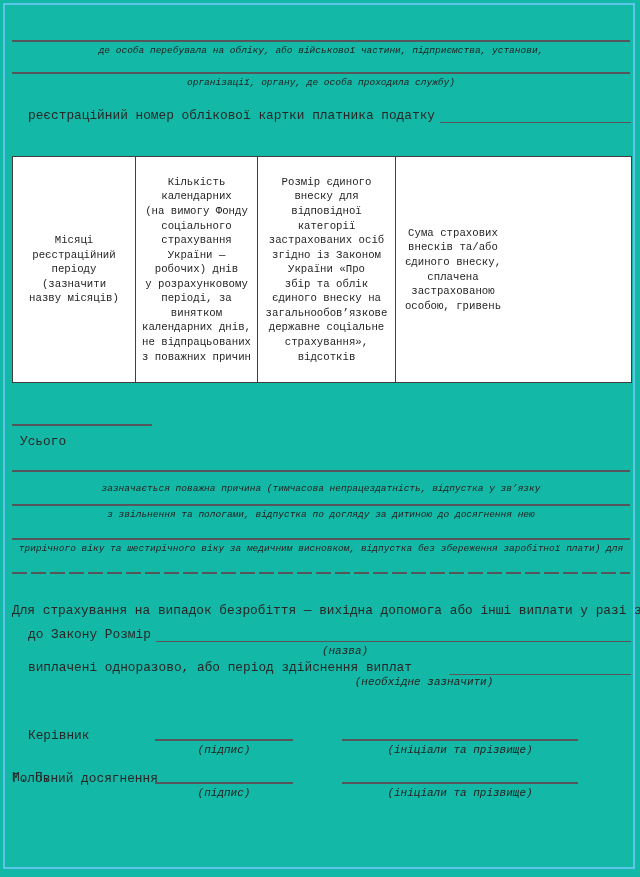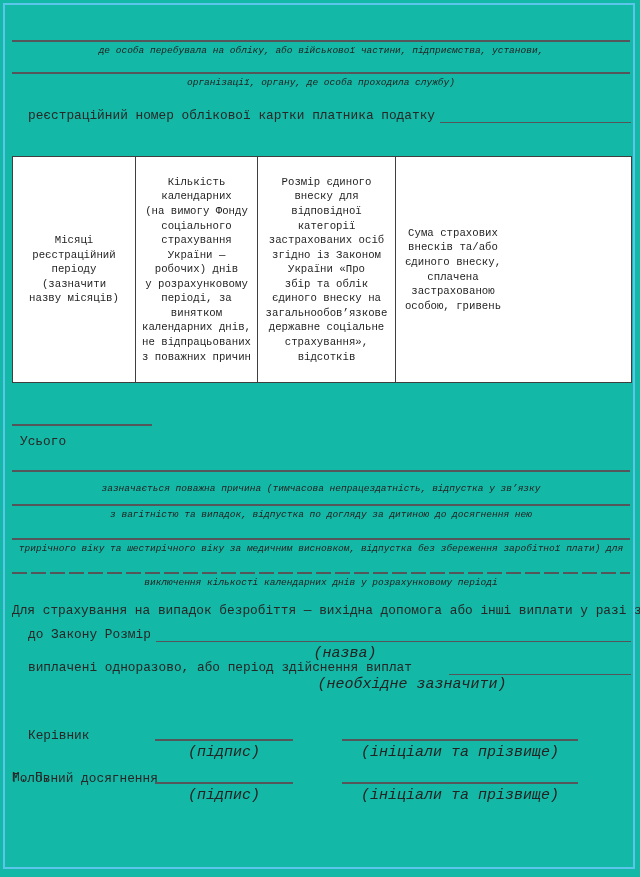--- a/index.html
+++ b/index.html
@@ -27,21 +27,21 @@
   }
   .hcell{
     box-sizing:border-box;border-right:1.2px solid #3f3f3f;
     display:flex;align-items:center;justify-content:center;
     text-align:center;font-size:10.7px;line-height:1.36;white-space:pre-line;
     padding:4px 4px;color:#1f1f1f;
   }
   .hcell:last-child{border-right:none;}
   .c1{width:123px;} .c2{width:122px;} .c3{width:123px;} .c4{width:114px;} .c5{width:138px;}
   .sigline{position:absolute;height:1.6px;background:#55565a;}
-  .sigcap{position:absolute;font-style:italic;font-size:15px;text-align:center;color:#222;}
+  .sigcap{position:absolute;font-style:italic;font-size:11px;text-align:center;color:#222;}
   .plain{position:absolute;font-size:12.8px;white-space:nowrap;}
 </style>
 </head>
 <body>
 
 <div class="page">
   <div class="frame"></div>
 
   <div class="rule" style="top:40px;"></div>
   <div class="cap" style="top:45px;">де особа перебувала на обліку, або військової частини, підприємства, установи,</div>
@@ -92,40 +92,39 @@
 особою, гривень</div>
   </div>
 
   <div class="sigline" style="left:12px;width:140px;top:424px;"></div>
   <div class="plain" style="left:12px;top:434px;margin-left:8px;">Усього</div>
 
   <div class="rule" style="top:470px;"></div>
   <div class="cap" style="top:475px;margin-top:8px;">зазначається поважна причина (тимчасова непрацездатність, відпустка у зв’язку</div>
 
   <div class="rule" style="top:504px;"></div>
-  <div class="cap" style="top:509px;">з вагітністю та випадок, відпустка по догляду за дитиною до досягнення нею</div>
+  <div class="cap" style="top:509px;">з звільнення та пологами, відпустка по догляду за дитиною до досягнення нею</div>
 
   <div class="rule" style="top:538px;"></div>
   <div class="cap" style="top:543px;">трирічного віку та шестирічного віку за медичним висновком, відпустка без збереження заробітної плати) для</div>
 
   <div class="rule-dashed" style="top:572px;"></div>
-  <div class="cap" style="top:577px;">виключення кількості календарних днів у розрахунковому періоді</div>
 
   <div class="body-line" style="top:603px;">Для страхування на випадок безробіття — вихідна допомога або інші виплати у разі звільнення відповідно</div>
   <div class="fillrow" style="top:625px;">
     <span class="lbl">до Закону Розмір</span>
     <span class="fill"></span>
   </div>
   <div class="sigcap" style="left:250px;width:190px;top:645px;">(назва)</div>
 
   <div class="fillrow" style="top:658px;gap:32px;">
     <span class="lbl">виплачені одноразово, або період здійснення виплат</span>
     <span class="fill"></span>
   </div>
-  <div class="sigcap" style="left:312px;width:200px;top:676px;text-align:center;">(необхідне зазначити)</div>
+  <div class="sigcap" style="left:324px;width:200px;top:676px;text-align:center;">(необхідне зазначити)</div>
 
   <div class="plain" style="left:12px;top:728px;margin-left:16px;">Керівник</div>
   <div class="sigline" style="left:155px;width:138px;top:739px;"></div>
   <div class="sigline" style="left:342px;width:236px;top:739px;"></div>
   <div class="sigcap" style="left:155px;width:138px;top:744px;">(підпис)</div>
   <div class="sigcap" style="left:342px;width:236px;top:744px;">(ініціали та прізвище)</div>
 
   <div class="plain" style="left:12px;top:771px;">Головний досягнення</div>
   <div class="sigline" style="left:155px;width:138px;top:782px;"></div>
   <div class="sigline" style="left:342px;width:236px;top:782px;"></div>

